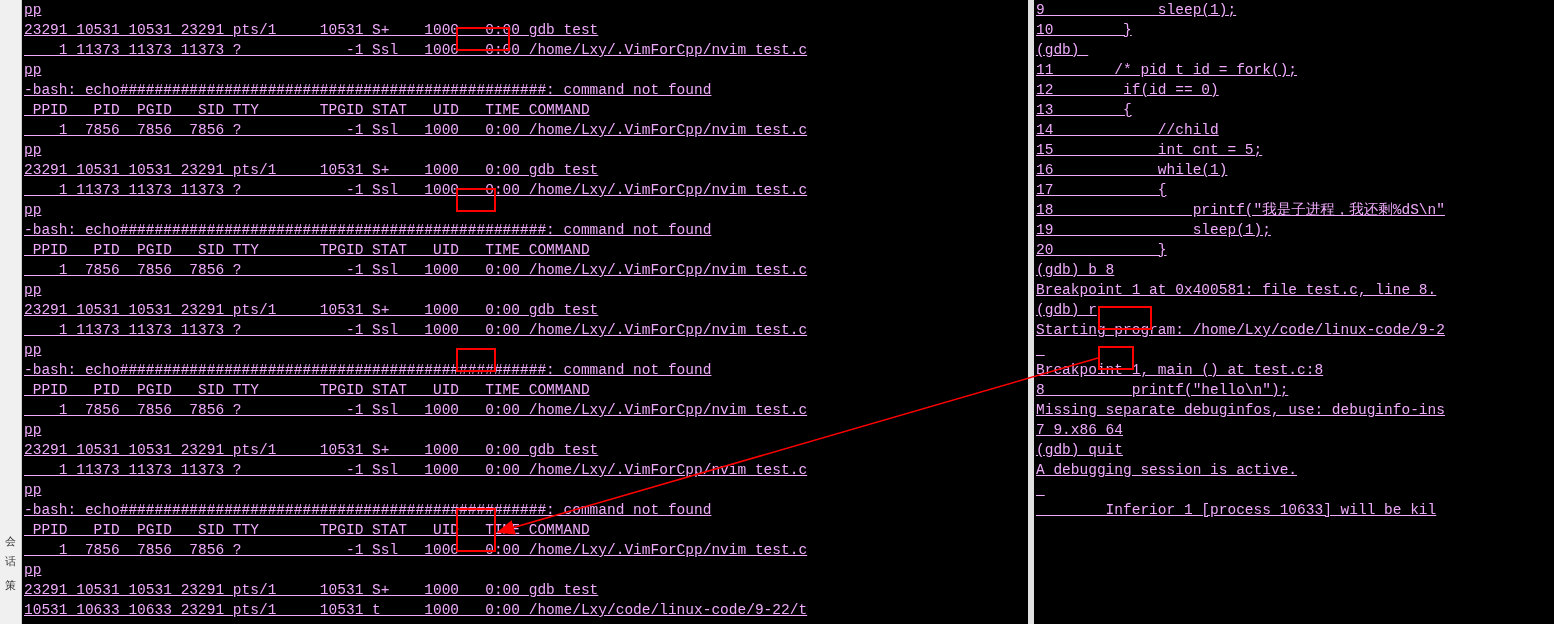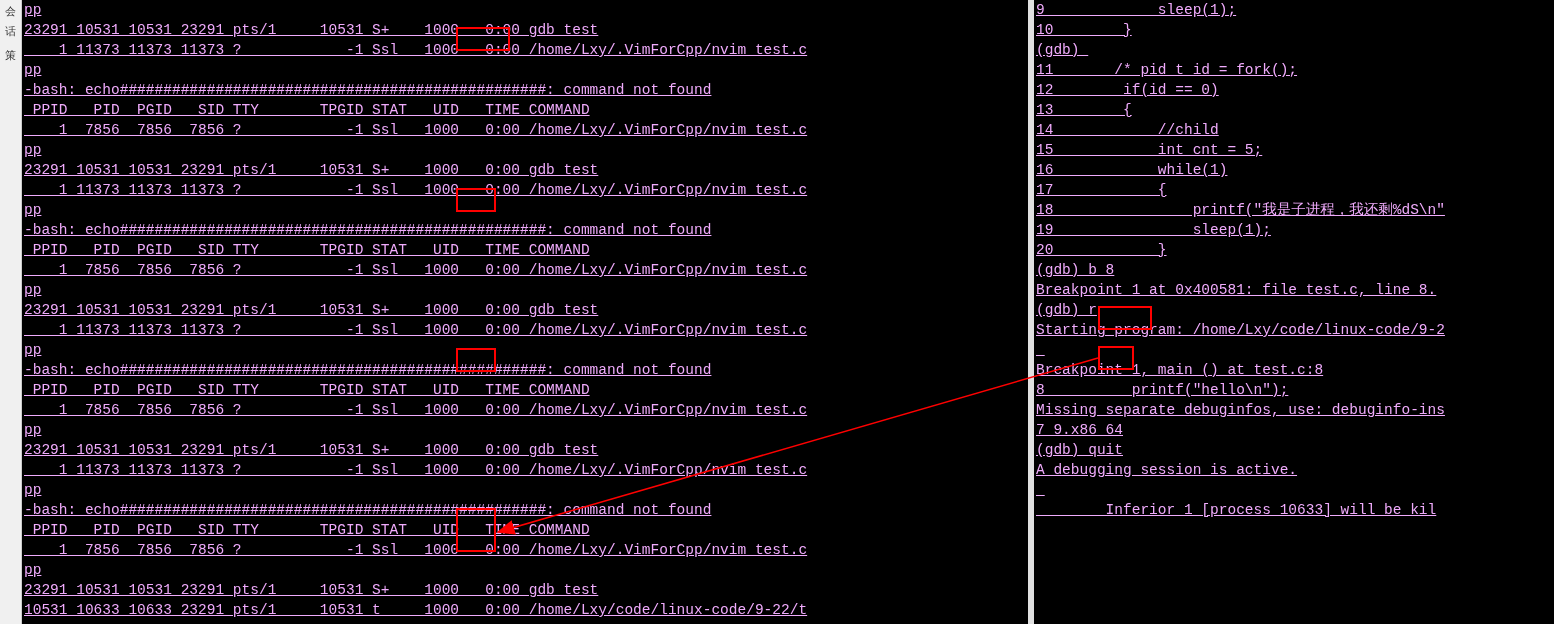--- a/index.html
+++ b/index.html
@@ -1,18 +1,18 @@
 <!DOCTYPE html>
 <html><head>
 <meta charset="utf-8">
 <style>
   * { margin: 0; padding: 0; box-sizing: border-box; }
   body { background: #e8e8e8; font-family: "Consolas", "Courier New", monospace; font-size: 14px; line-height: 20px; width: 1554px; height: 624px; overflow: hidden; position: relative; }
   .layout { display: flex; width: 100%; height: 100%; }
-  .sidebar { width: 22px; background: #f0f0f0; border-right: 1px solid #ccc; display: flex; flex-direction: column; justify-content: flex-start; padding-bottom: 60px; }
+  .sidebar { width: 22px; background: #f0f0f0; border-right: 1px solid #ccc; display: flex; flex-direction: column; justify-content: flex-end; padding-bottom: 26px; }
   .sidebar-item { writing-mode: horizontal-tb; font-size: 11px; color: #333; padding: 2px; text-align: center; }
   .pane { background: #000; color: #f0abfc; position: relative; text-decoration: underline; }
   .pane-left { width: 1006px; }
   .divider { width: 6px; background: #e0e0e0; }
   .pane-right { flex: 1; }
   .term { white-space: pre; font-family: "Consolas","Courier New",monospace; font-size: 14.5px; line-height: 20px; letter-spacing: 0; padding: 0 2px; }
   .hl { position: absolute; border: 2px solid #f00; pointer-events: none; }
   .arrow { position: absolute; pointer-events: none; }
   .arrow svg { overflow: visible; }
 </style>

